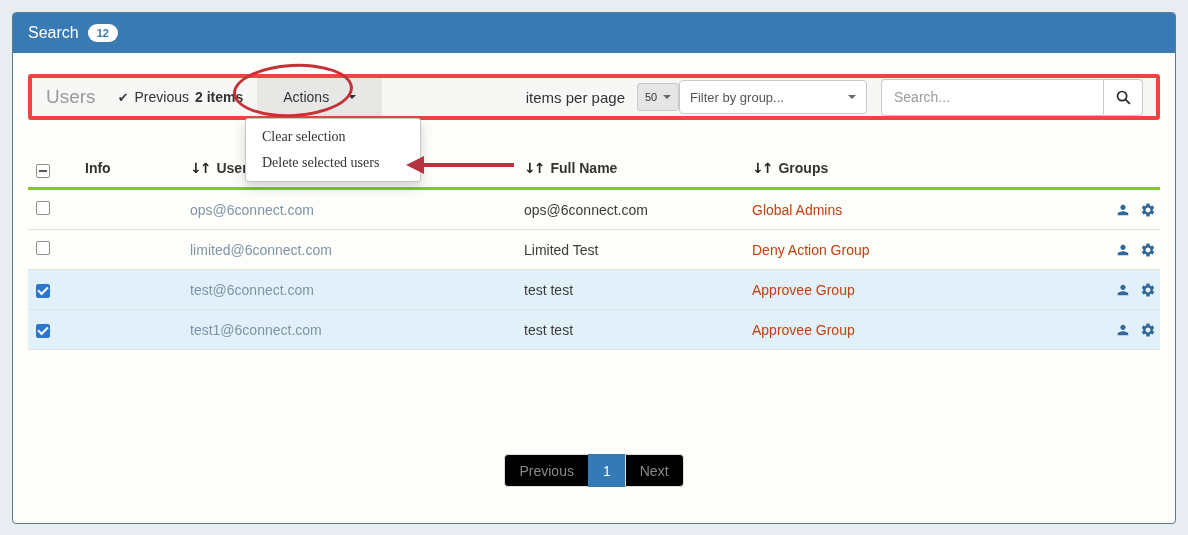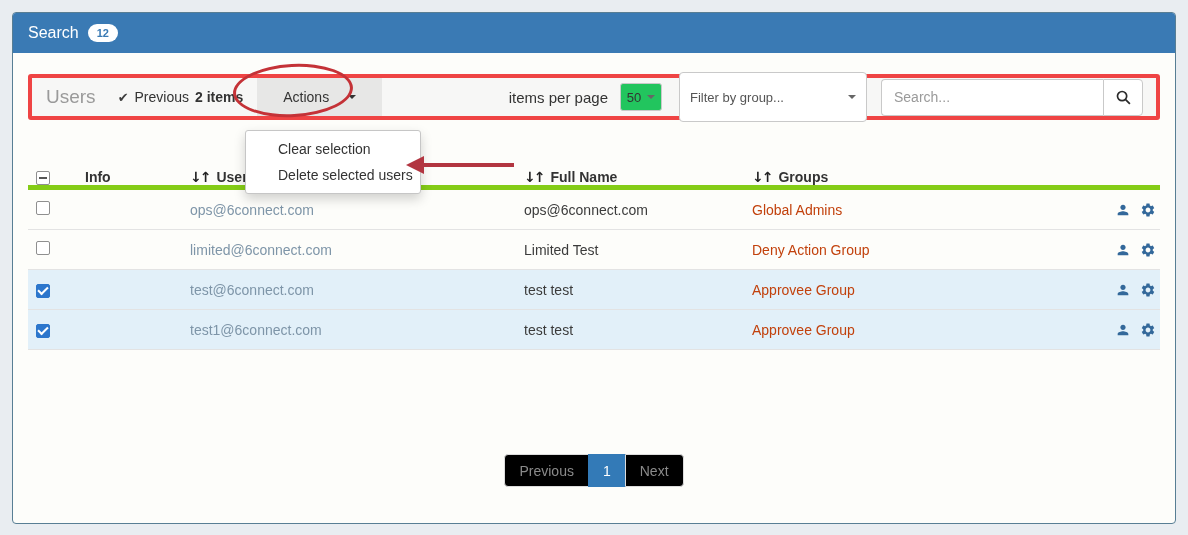--- a/index.html
+++ b/index.html
@@ -46,47 +46,47 @@
   }
   .caret {
     display:inline-block; width:0; height:0; margin-left:7px;
     border-left:4px solid transparent; border-right:4px solid transparent;
     border-top:4px solid #333;
   }
   .caret.gray { border-top-color:#666; }
   .spacer { flex:1; }
   .ipp-label { font-size:15px; white-space:nowrap; }
   .pagesize {
-    margin-left:12px; width:42px; height:28px; background:#22c55e;
+    margin-left:12px; width:42px; height:28px; background:#e5e5e5;
     border:1px solid #c9c9c9; border-radius:3px;
     display:flex; align-items:center; justify-content:center;
-    font-size:13px; cursor:pointer;
+    font-size:11px; cursor:pointer;
   }
   .filter {
-    margin-left:17px; width:188px; height:50px; background:#fff;
+    width:188px; height:34px; background:#fff;
     border:1px solid #c9c9c9; border-radius:4px;
     display:flex; align-items:center; justify-content:space-between;
     padding:0 10px; font-size:13px; color:#555; cursor:pointer; white-space:nowrap;
   }
   .searchgrp { display:flex; margin-left:14px; margin-right:13px; height:37px; }
   .search-input {
     width:222px; height:37px; border:1px solid #c9c9c9; border-right:none;
     border-radius:4px 0 0 4px; padding:0 12px; font-size:14px; color:#333;
     font-family:"Liberation Sans", sans-serif; outline:none; background:#fff;
   }
   .search-input::placeholder { color:#9a9a9a; }
   .search-btn {
     width:40px; height:37px; background:#fff; border:1px solid #c9c9c9;
     border-radius:0 4px 4px 0; display:flex; align-items:center; justify-content:center;
     cursor:pointer;
   }
   
   .tbl { margin:29px 15px 0 15px; }
   .trow { display:flex; align-items:center; height:40px; border-bottom:1px solid #e3e3e3; font-size:14px; }
-  .trow.thead { height:41px; font-weight:bold; color:#333; border-bottom:5px solid #84cc16;align-items:flex-end; }
+  .trow.thead { height:41px; font-weight:bold; color:#333; border-bottom:3px solid #84cc16; }
   .trow.sel { background:#e2f0f9; }
   .c-check { width:57px; padding-left:8px; }
   .c-info  { width:105px; }
   .c-user  { width:334px; color:#7e95a8; }
   .c-full  { width:228px; color:#3b3b3b; }
   .c-groups{ flex:1; color:#c2410c; }
   .c-icons { width:62px; display:flex; justify-content:flex-end; align-items:center; gap:9px; padding-right:4px; }
   .thead .c-user, .thead .c-full, .thead .c-groups { color:#333; }
   .sort-ic {
     font-family:"DejaVu Sans", sans-serif; font-weight:bold;
@@ -100,23 +100,23 @@
   .cbx.ind::after { content:""; width:8px; height:2px; background:#555; }
   .cbx.on { background:#2c76cc; border-color:#2c76cc; }
   .cbx.on::after {
     content:""; width:8px; height:4px;
     border-left:2px solid #fff; border-bottom:2px solid #fff;
     transform:rotate(-45deg) translate(1px,-1px);
   }
   .rowicon { cursor:pointer; display:inline-flex; }
   
   .menu {
-    position:absolute; left:245px; top:130px; width:176px;
+    position:absolute; left:245px; top:118px; width:176px;
     background:#fff; border:1px solid #c6c6c6; border-radius:3px;
-    box-shadow:0 5px 12px rgba(0,0,0,.18); padding:5px 16px; z-index:20;
+    box-shadow:0 5px 12px rgba(0,0,0,.18); padding:5px 0; z-index:20;font-family:Liberation Serif, serif;
   }
   .menu-item { padding:4px 16px; font-size:14px; color:#333; line-height:18px; cursor:pointer; white-space:nowrap; }
   
   .pagination { position:absolute; left:0; right:0; top:441px; display:flex; justify-content:center; }
   .pgrp { display:flex; }
   .pbtn {
     height:33px; display:flex; align-items:center; padding:0 14px;
     background:#000000; border:1px solid #dcdcdc; font-size:14px; color:#8a8a8a;
     cursor:pointer; margin-left:-1px;
   }

